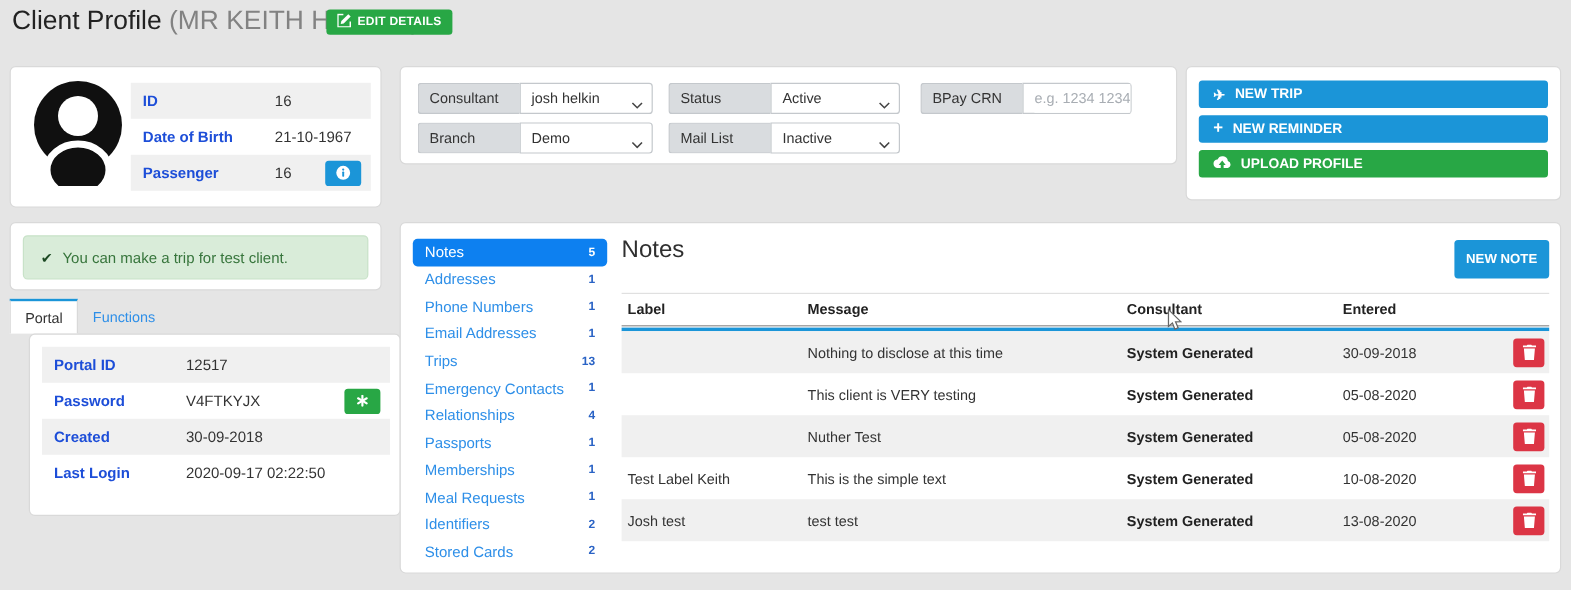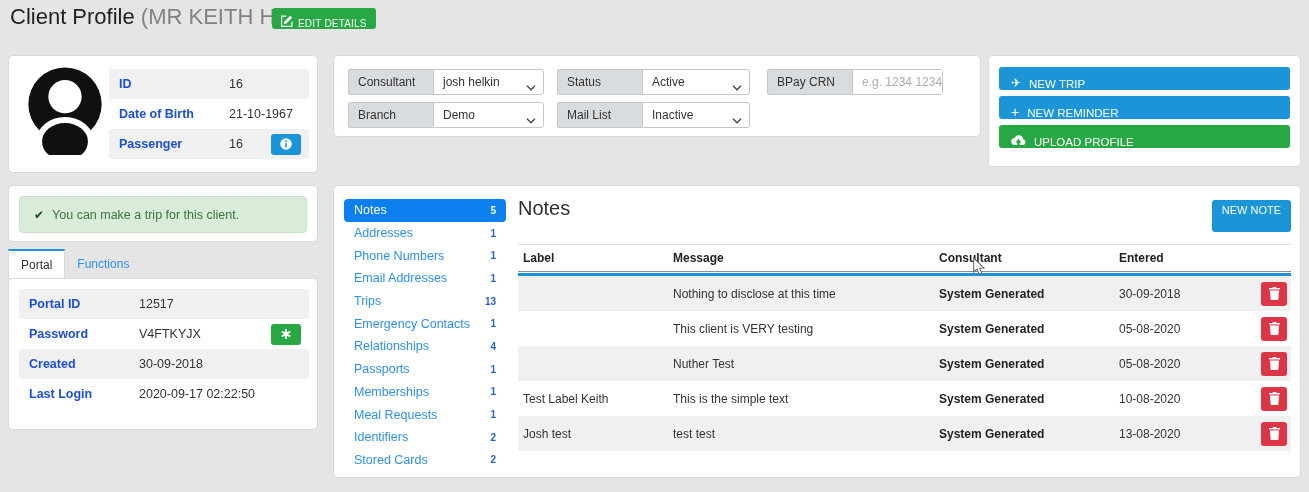--- a/index.html
+++ b/index.html
@@ -6,22 +6,22 @@
     --blue:#1b95d8; --nav-active:#0d80f0; --link:#2e8fe8; --badge:#2a63c5;
     --green:#28a745; --red:#dc3545; --alert-bg:#d9ecd9; --alert-text:#37753c;
     --stripe:#f0f0f0; --card-border:#d9d9d9; --label-bg:#d9dcdf; --ctl-border:#c4c8cc;
   }
   *{box-sizing:border-box;margin:0;padding:0;}
   body{font-family:"Liberation Sans",sans-serif;background:#e5e5e5;}
   .canvas{position:relative;width:1309px;height:492px;background:#e5e5e5;overflow:hidden;}
 
   .page-title{position:absolute;left:10px;top:4px;font-size:22px;color:#222;}
   .page-title .sub{color:#828282;}
-  .btn{display:inline-flex;align-items:flex-end;justify-content:center;border:none;cursor:pointer;
-       color:#fff;font-family:inherit;font-weight:normal;border-radius:3px;}
+  .btn{display:inline-flex;align-items:center;justify-content:center;border:none;cursor:pointer;
+       color:#fff;font-family:inherit;font-weight:bold;border-radius:3px;}
   .edit-btn{position:absolute;left:272px;top:8px;height:21px;padding:0 9px;background:var(--green);
        font-size:10px;letter-spacing:.2px;gap:5px;}
 
   .card{position:absolute;background:#fff;border:1px solid var(--card-border);border-radius:5px;}
 
   
   .profile-card{left:8px;top:55px;width:310px;height:118px;}
   .avatar{position:absolute;left:14px;top:9px;width:84px;height:90px;}
   .kv-table{position:absolute;}
   .profile-card .kv-table{left:100px;top:13px;width:200px;}
@@ -67,21 +67,21 @@
   .alert .check{color:#1d4a24;font-size:12px;}
 
   
   .tabbar{position:absolute;left:8px;top:249px;height:29px;display:flex;}
   .tab{height:29px;padding:0 12px;display:flex;align-items:center;font-size:12px;cursor:pointer;}
   .tab.active{background:#fff;border-top:2px solid var(--blue);border-left:1px solid var(--card-border);
        border-right:1px solid var(--card-border);color:#333;}
   .tab.inactive{color:var(--link);}
 
   
-  .portal-card{left:8px;top:278px;width:310px;height:152px;}
+  .portal-card{left:24px;top:278px;width:310px;height:152px;}
   .portal-card .kv-table{left:10px;top:10px;width:290px;}
   .portal-card .kv-row{grid-template-columns:110px 1fr auto;}
 
   
   .main-card{left:333px;top:185px;width:968px;height:293px;}
   .recnav{position:absolute;left:10px;top:13px;width:162px;display:flex;flex-direction:column;}
   .nav-item{height:22.7px;display:flex;align-items:center;justify-content:space-between;
        padding:0 10px;font-size:12.5px;color:var(--link);border-radius:4px;cursor:pointer;}
   .nav-item .count{font-size:10px;font-weight:bold;color:var(--badge);}
   .nav-item.active{background:var(--nav-active);color:#fff;}
@@ -215,21 +215,21 @@
         <span><svg width="15" height="11" viewBox="0 0 20 14">
             <path fill="#fff" d="M16.3 5.2a6 6 0 0 0-11.5-1.6A4.6 4.6 0 0 0 5 13h11a4 4 0 0 0 .3-7.8z"></path>
             <path fill="#28a745" d="M10 4.6 L13.9 9.6 H11.6 V13.6 H8.4 V9.6 H6.1 Z"></path>
           </svg></span>
         <span>UPLOAD PROFILE</span>
       </button></div>
 
   <div class="card alert-card">
     <div class="alert">
       <span class="check">✔</span>
-      <span>You can make a trip for this client.</span>
+      <span>You can make a trip for test client.</span>
     </div>
   </div>
 
   <div class="tabbar">
     <div class="tab active">
       <span>Portal</span>
     </div>
     <div class="tab inactive">
       <span>Functions</span>
     </div>

